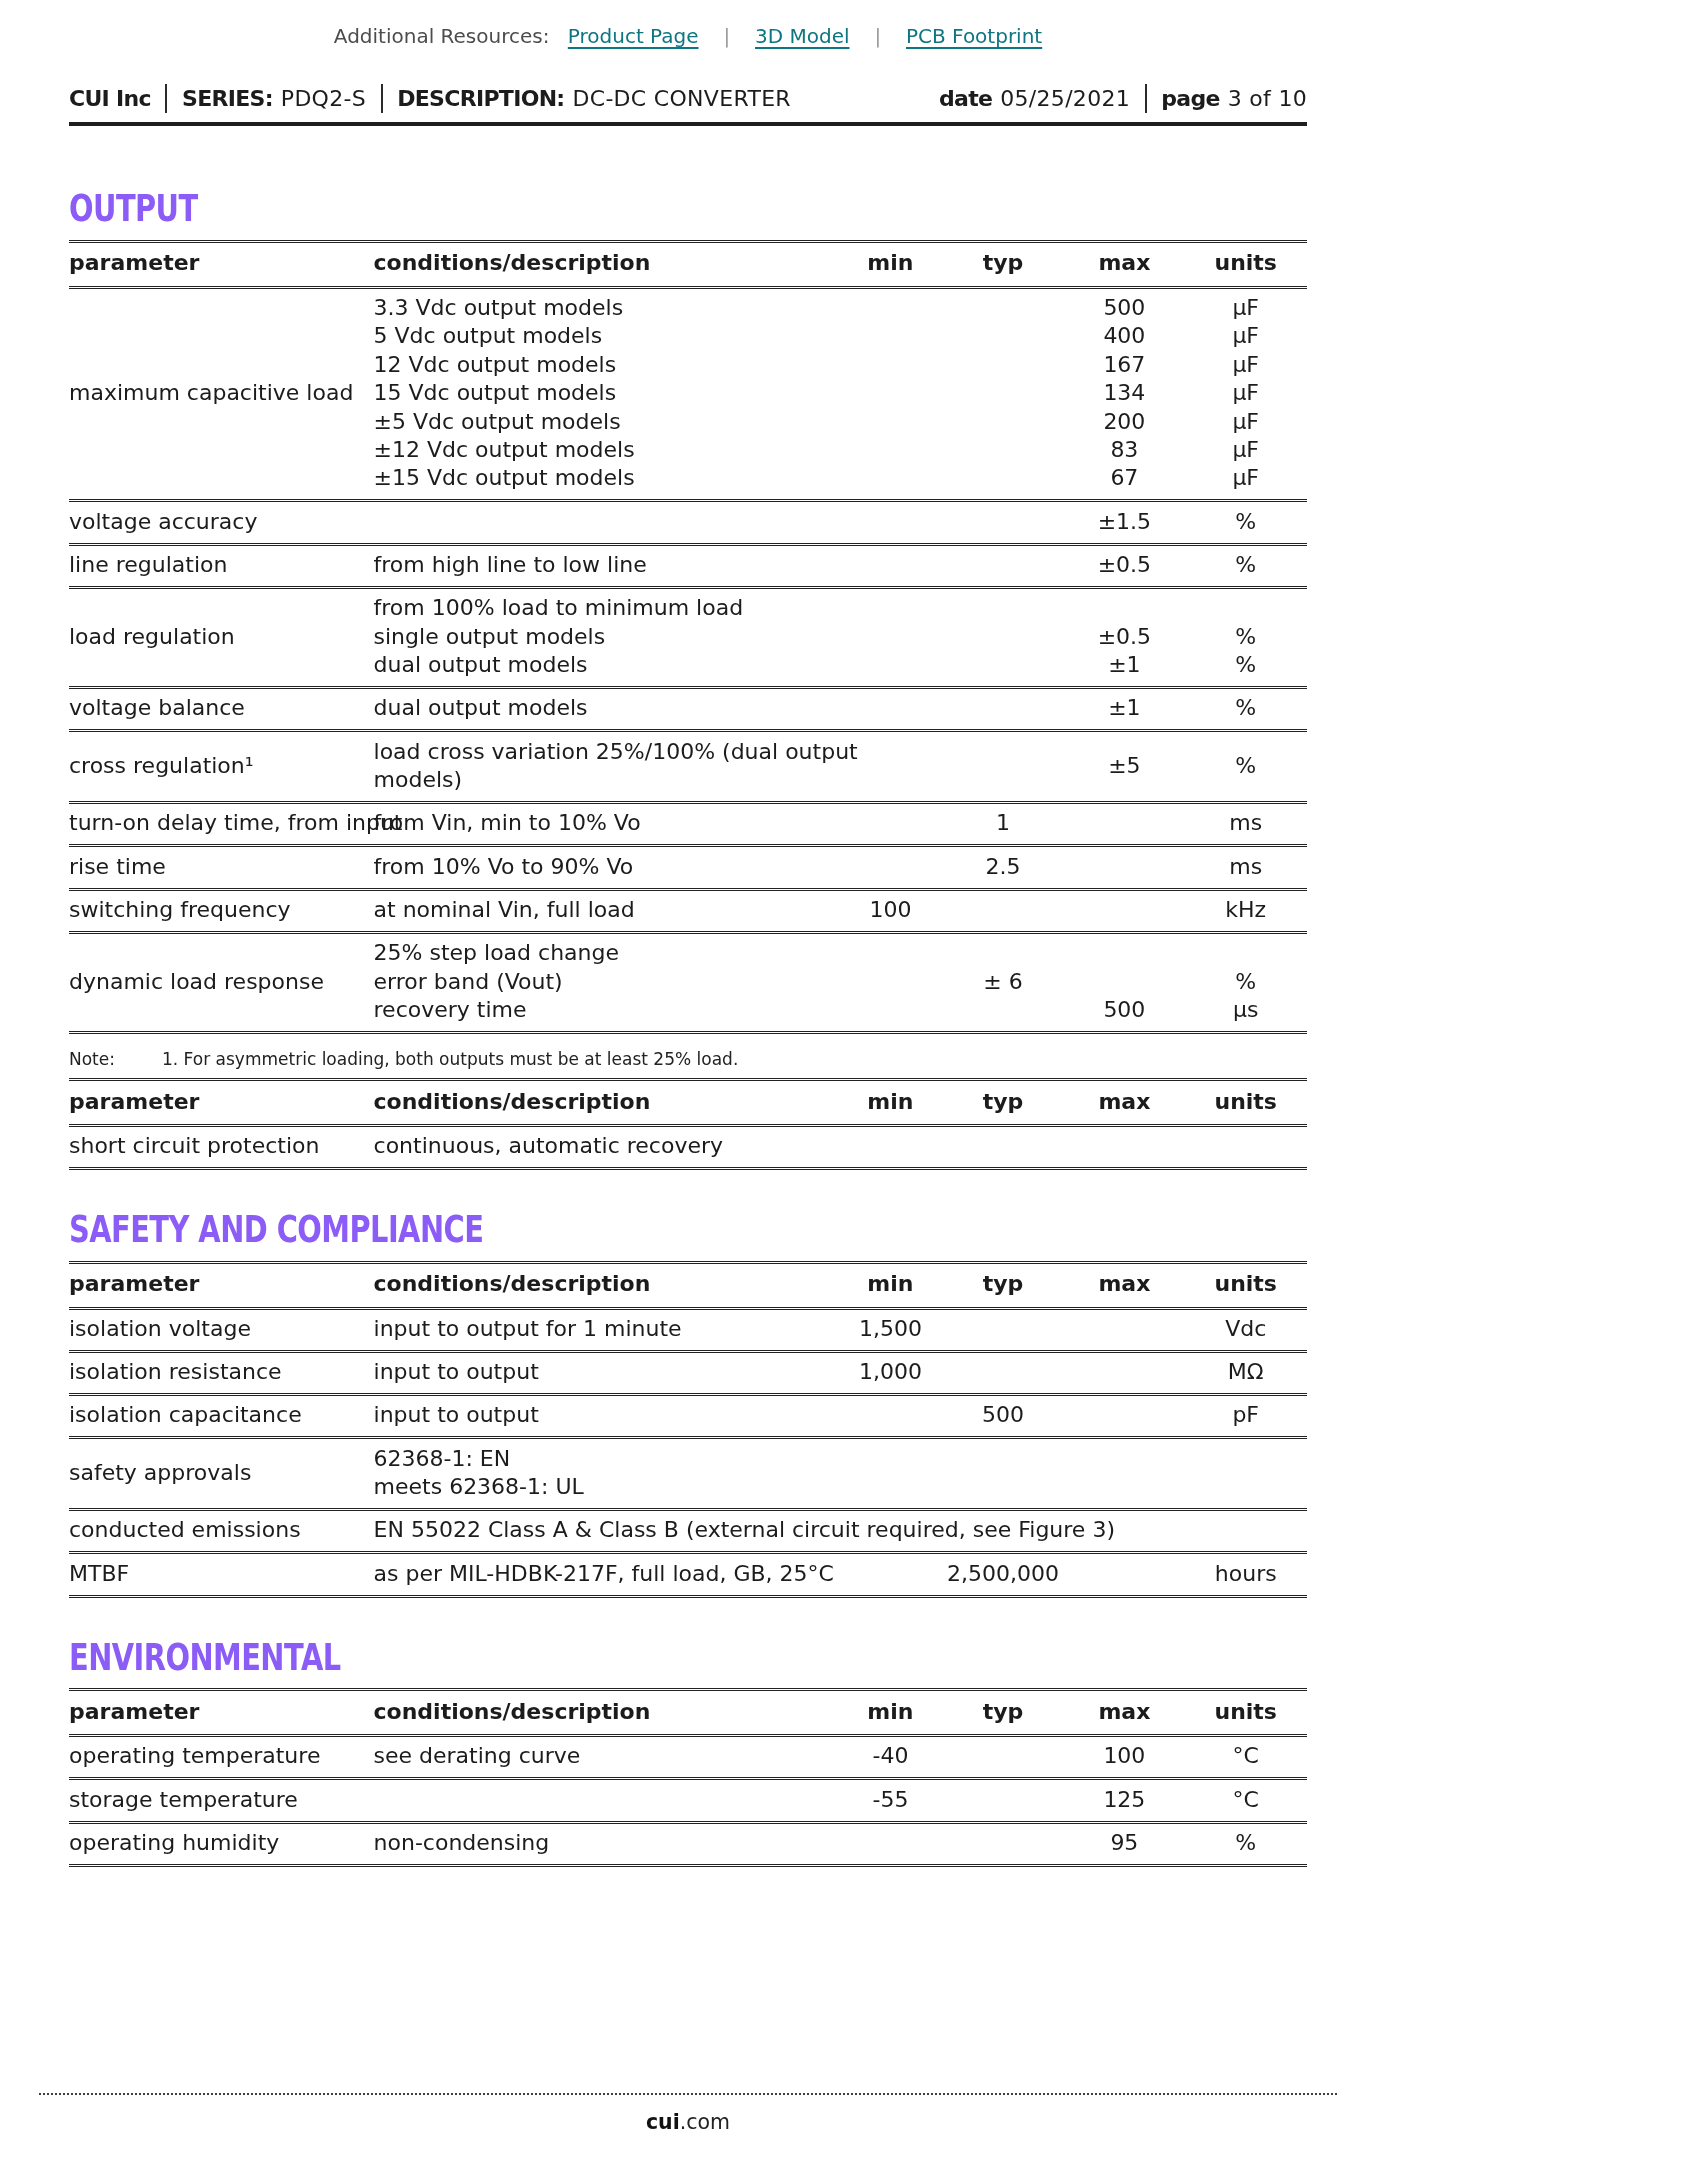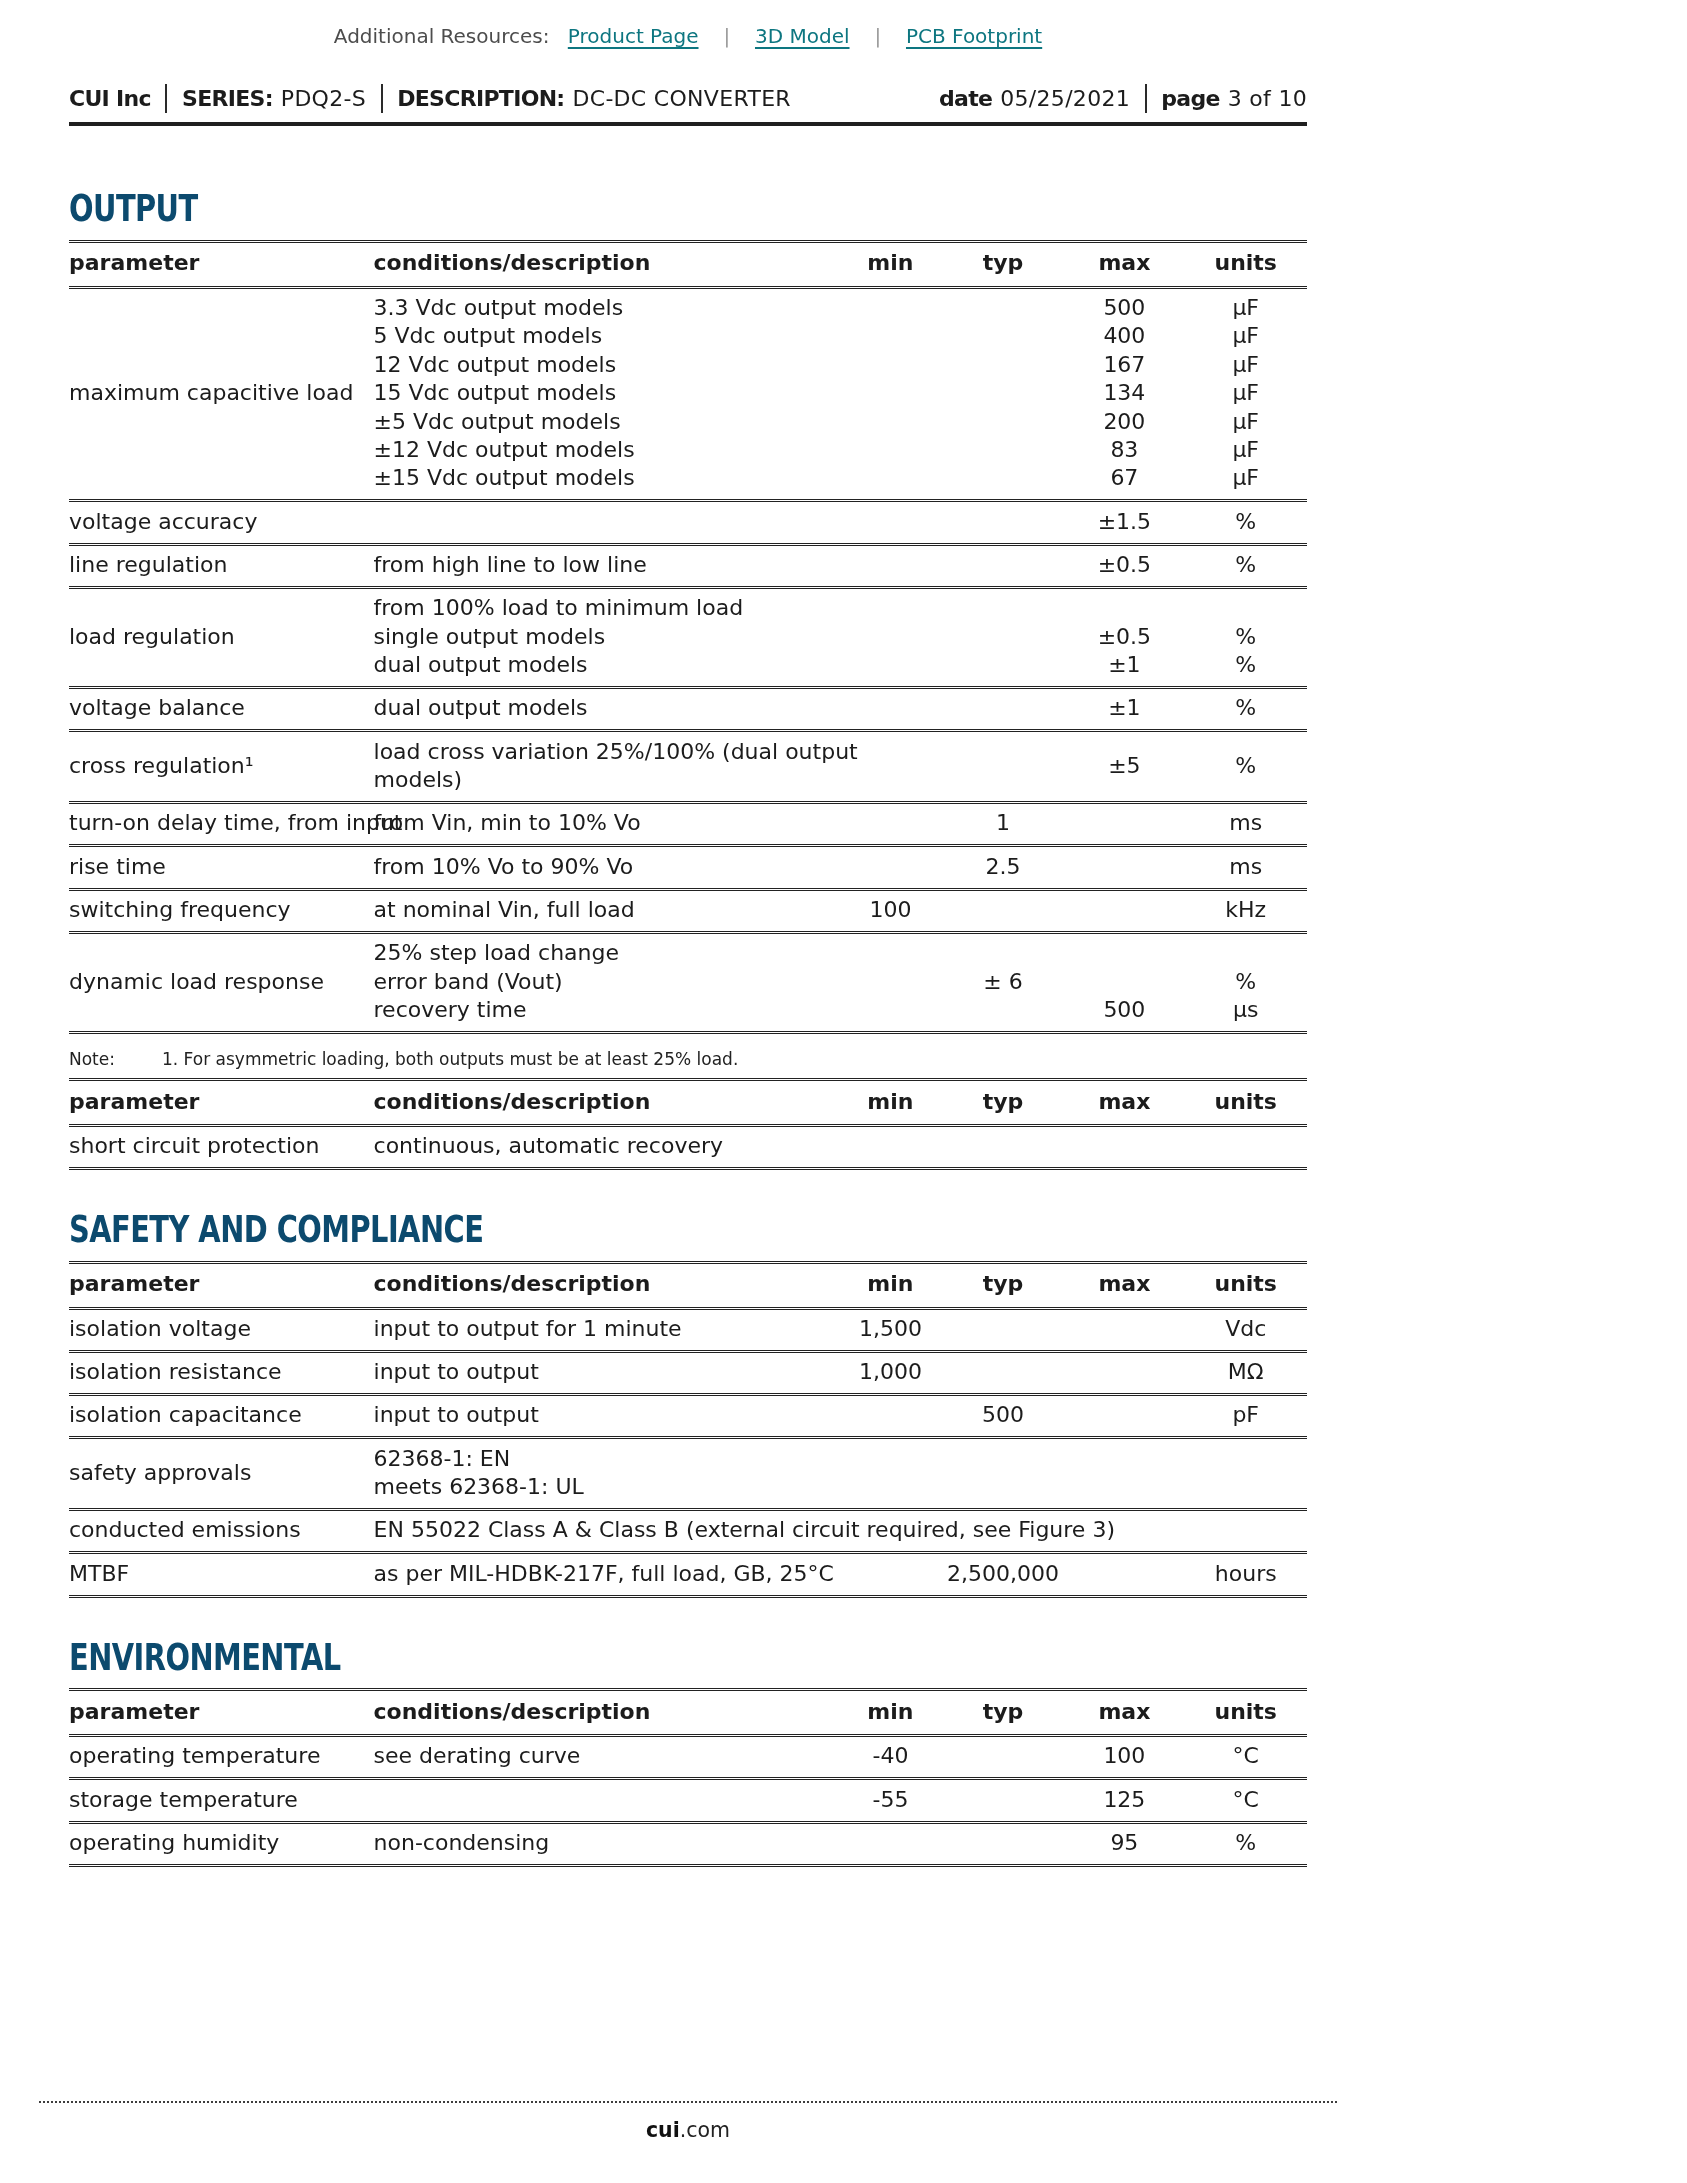--- a/index.html
+++ b/index.html
@@ -1,35 +1,35 @@
 <!DOCTYPE html>
 <html style="--link-color: #0d7680;font-size:10.6px"><head>
 <meta charset="utf-8">
 <style>
   * { margin:0; padding:0; box-sizing:border-box; }
   html,body { background:#ffffff; }
   body { font-family:"DejaVu Sans","Liberation Sans",sans-serif; color:#1c1c1c; }
-  .page { width:1376px; height:2183px; padding:24px 69px 0; display:flex; flex-direction:column; }
+  .page { width:1376px; height:2183px; padding:24px 69px 8px; display:flex; flex-direction:column; }
 
   
   .links-bar { text-align:center; font-size:20px; color:#4d4d4d; }
   .links-bar a { color:var(--link-color,#0d7680); text-decoration:underline; text-underline-offset:4px; }
   .link-sep { color:#9a9a9a; margin:0 18.5px; }
   .resources-label { margin-right:12px; }
 
   
   .doc-header { display:flex; justify-content:space-between; align-items:flex-start; margin-top:36px; font-size:22px; white-space:nowrap; }
   .doc-header .grp { display:flex; align-items:center; }
   .bold { font-weight:bold; letter-spacing:-0.7px; }
   .val { letter-spacing:0.3px; margin-left:8px; }
   .vr { display:inline-block; width:2px; height:29px; background:#2a2a2a; margin:0 14.6px; }
   .rule { height:4px; background:#1f1f1f; margin-top:9.3px; }
 
   
-  .section-title { font-size:37px; font-weight:800; color:#0c4a6e; margin-top:38px;text-decoration:underline; }
+  .section-title { font-size:37px; font-weight:800; color:#8b5cf6; margin-top:38px;text-decoration:underline; }
   .section-title .condensed { display:inline-block; transform:scaleX(0.78); transform-origin:0 50%; letter-spacing:-0.7px; }
   .section-first { margin-top:61px; }
 
   table.spec { width:100%; border-collapse:collapse; table-layout:fixed; margin-top:9.3px; }
   table.spec thead tr { border-top:3.3px double #222; border-bottom:3.3px double #222; }
   table.spec tbody tr { border-bottom:3.3px double #222; }
   th,td { font-size:22px; line-height:28.4px; vertical-align:middle; white-space:pre; text-align:center; }
   th { font-weight:bold; padding:6.6px 0 8px; }
   td { padding:5.3px 0 6.6px; }
   th.col-parameter, td.col-parameter, th.col-conditions, td.col-conditions { text-align:left; }

